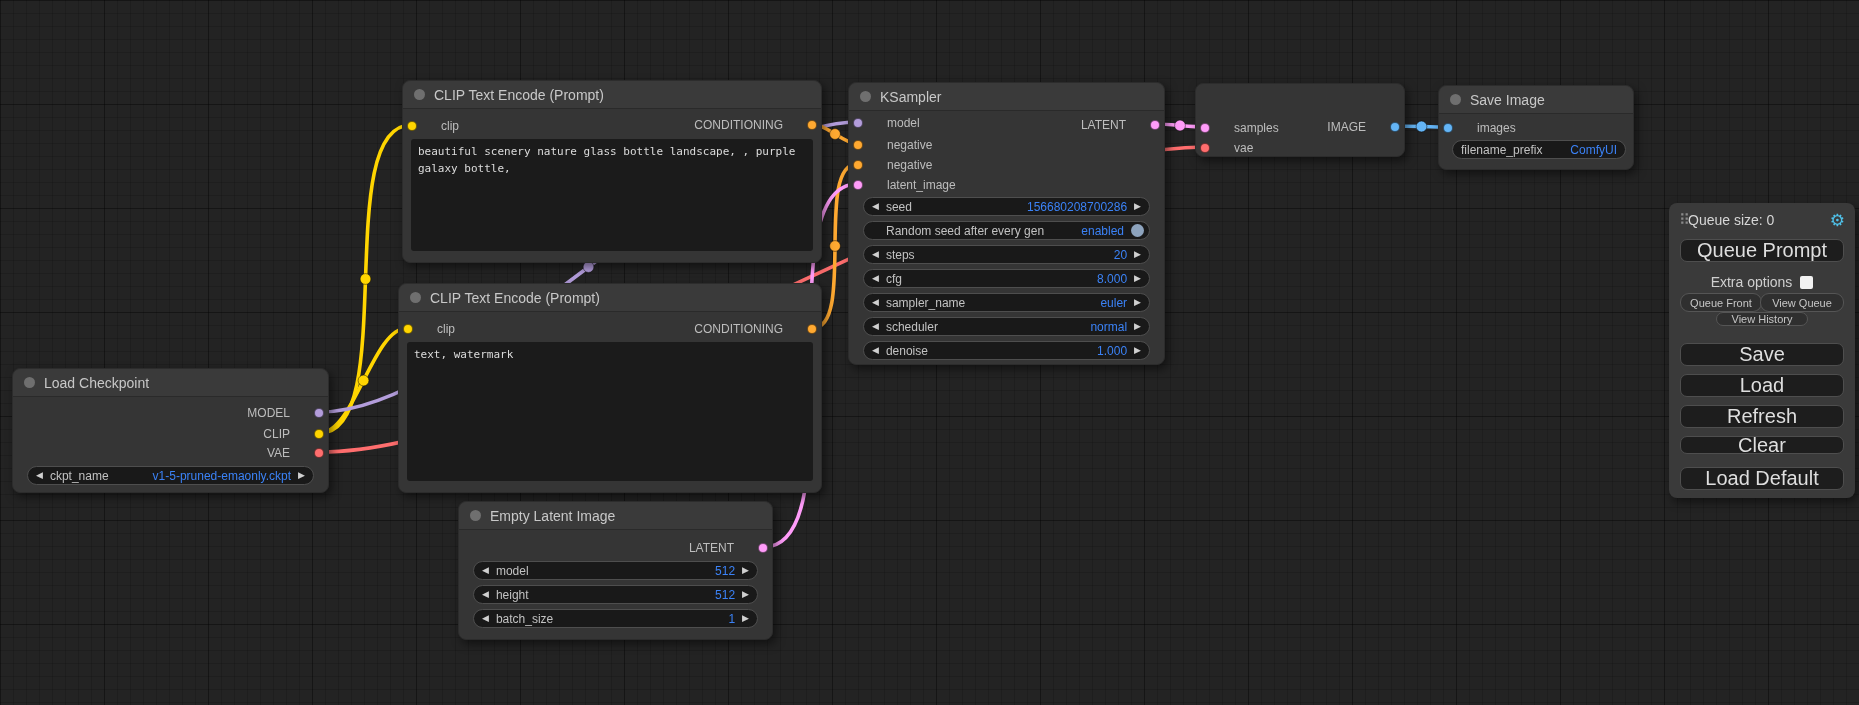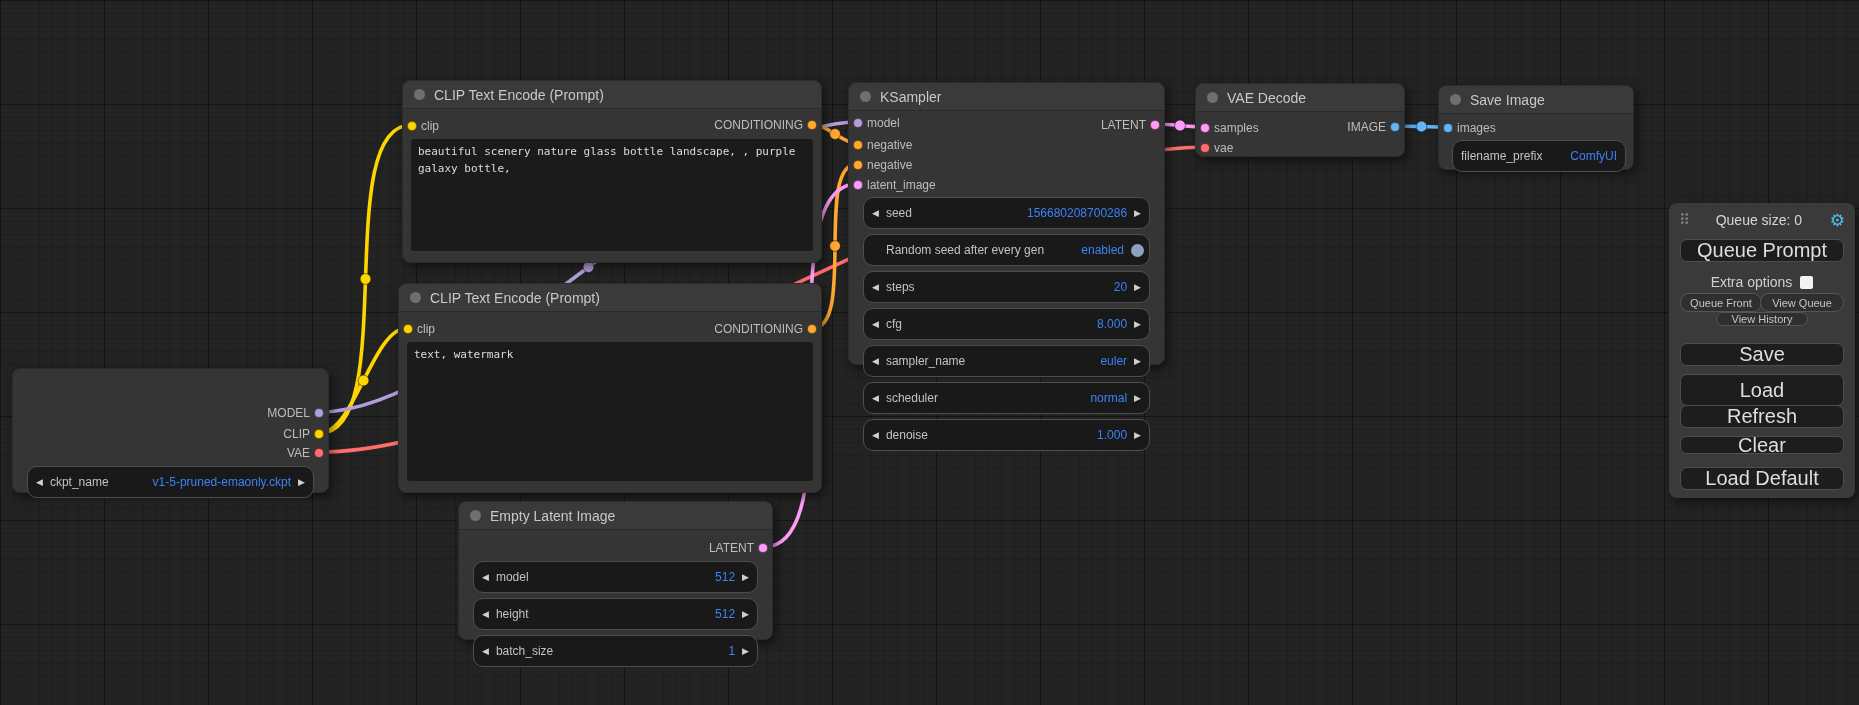--- a/index.html
+++ b/index.html
@@ -21,48 +21,48 @@
     background:#353535;border:1px solid #2c2c2c;border-radius:8px;
     box-shadow:3px 4px 10px rgba(0,0,0,.5);
     box-sizing:border-box;
   }
   .titlebar{
     height:27px;display:flex;align-items:center;gap:9px;padding:0 11px;
     background:#3a3a3a;border-bottom:1px solid #2a2a2a;border-radius:8px 8px 0 0;
     color:#c8c8c8;font-size:14px;white-space:nowrap;
   }
   .tdot{width:11px;height:11px;border-radius:50%;background:#6f6f6f;flex:0 0 auto;}
-  .pin,.pout{position:absolute;height:14px;display:flex;align-items:center;gap:4px;font-size:12px;color:#bdbdbd;white-space:nowrap;}
+  .pin,.pout{position:absolute;height:14px;display:flex;align-items:center;gap:24px;font-size:12px;color:#bdbdbd;white-space:nowrap;}
   .pin{left:4px;}
   .pout{right:4px;flex-direction:row-reverse;}
   .dot{width:10px;height:10px;border-radius:50%;background:#888;border:1px solid rgba(0,0,0,.55);box-sizing:border-box;flex:0 0 auto;}
   .widgets{position:absolute;display:flex;flex-direction:column;gap:5px;}
   .widget{
-    height:32px;border-radius:10px;background:#191919;border:1px solid #4e4e4e;
+    height:19px;border-radius:10px;background:#191919;border:1px solid #4e4e4e;
     display:flex;align-items:center;gap:7px;padding:0 8px;
     font-size:12px;color:#c2c2c2;box-sizing:border-box;white-space:nowrap;
   }
   .widget .sp{flex:1;}
   .widget .wval{color:#3b82f6;}
   .widget .arr{font-size:9px;color:#d0d0d0;line-height:1;}
   .widget.toggle .wlabel{padding-left:14px;}
   .widget .tog{width:13px;height:13px;border-radius:50%;background:#8da3bd;margin-right:-3px;flex:0 0 auto;}
   .prompt{
     position:absolute;background:#1b1b1b;border-radius:3px;
     font-family:"DejaVu Sans Mono",monospace;font-size:11px;line-height:1.55;
     color:#dcdcdc;padding:4px 7px;box-sizing:border-box;white-space:pre-wrap;word-break:break-word;
   }
   
   #queue-panel{
     position:absolute;z-index:3;background:#3a3a3a;border-radius:8px;
     box-shadow:3px 4px 10px rgba(0,0,0,.5);box-sizing:border-box;
   }
   .qhead{position:absolute;top:7px;left:0;right:0;height:20px;display:flex;align-items:center;padding:0 10px;}
   .qhandle{color:#8a8a8a;font-size:15px;letter-spacing:-2px;}
-  .qtitle{flex:1;text-align:center;color:#d6d6d6;font-size:14px;}
+  .qtitle{flex:1;color:#d6d6d6;font-size:14px;}
   .qgear{font-size:17px;line-height:1;}
   .qbtn{
     position:absolute;left:11px;right:11px;height:24px;
     background:#1d1d1d;border:1px solid #4e4e4e;border-radius:7px;
     color:#dedede;font-size:20px;display:flex;align-items:center;justify-content:center;
     box-sizing:border-box;cursor:pointer;
   }
   .qsmall{
     position:absolute;height:19px;background:#2f2f2f;border:1px solid #555;border-radius:9px;
     color:#c6c6c6;font-size:11px;display:flex;align-items:center;justify-content:center;
@@ -89,20 +89,24 @@
     <circle cx="835" cy="246" r="5.4" fill="#ffa931" stroke="rgba(0,0,0,.45)"></circle>
     <path d="M 764 547 C 857.6809745892942 547, 763.3190254107058 184, 857 184" stroke="#ff9cf9" stroke-width="3.6" fill="none" stroke-linecap="round"></path>
     <circle cx="810.5" cy="365.5" r="5.4" fill="#ff9cf9" stroke="rgba(0,0,0,.45)"></circle>
     <path d="M 1156 124 C 1168.023414656411 124, 1191.976585343589 127, 1204 127" stroke="#ff9cf9" stroke-width="3.6" fill="none" stroke-linecap="round"></path>
     <circle cx="1180" cy="125.5" r="5.4" fill="#ff9cf9" stroke="rgba(0,0,0,.45)"></circle>
     <path d="M 1396 126 C 1408.7524507448568 126, 1434.2475492551432 127, 1447 127" stroke="#64b5f6" stroke-width="3.6" fill="none" stroke-linecap="round"></path>
     <circle cx="1421.5" cy="126.5" r="5.4" fill="#64b5f6" stroke="rgba(0,0,0,.45)"></circle>
   </svg>
 
 <div class="node" style="left:12px;top:368px;width:317px;height:125px;">
+  <div class="titlebar">
+    <span class="tdot"></span>
+    <span>Load Checkpoint</span>
+  </div>
   <div class="pout" style="top:37px">
     <span class="dot" style="background: rgb(179, 157, 219);"></span>
     <span>MODEL</span>
   </div>
   <div class="pout" style="top:58px">
     <span class="dot" style="background: rgb(255, 213, 0);"></span>
     <span>CLIP</span>
   </div>
   <div class="pout" style="top:77px">
     <span class="dot" style="background: rgb(255, 110, 110);"></span>
@@ -256,24 +260,20 @@
         <span class="arr">◀</span>
         <span class="wlabel">batch_size</span>
         <span class="sp"></span>
         <span class="wval">1</span>
         <span class="arr">▶</span>
       </div>
     </div>
 </div>
 
 <div class="node" style="left:1195px;top:83px;width:210px;height:74px;">
-  <div class="titlebar">
-    <span class="tdot"></span>
-    <span>VAE Decode</span>
-  </div>
   <div class="pin" style="top:37px">
     <span class="dot" style="background: rgb(255, 156, 249);"></span>
     <span>samples</span>
   </div>
   <div class="pin" style="top:57px">
     <span class="dot" style="background: rgb(255, 110, 110);"></span>
     <span>vae</span>
   </div>
   <div class="pout" style="top:36px">
     <span class="dot" style="background: rgb(100, 181, 246);"></span>
@@ -307,17 +307,17 @@
   </div>
   <div class="qbtn" style="top:36px;height:23px;">Queue Prompt</div>
   <div class="qextra">
     <span>Extra options</span>
     <span class="cbx"></span>
   </div>
   <div class="qsmall" style="top:90px;left:11px;width:82px;">Queue Front</div>
   <div class="qsmall" style="top:90px;right:11px;width:84px;">View Queue</div>
   <div class="qsmall" style="top:109px;left:47px;width:92px;height:14px;">View History</div>
   <div class="qbtn" style="top:140px;height:23px;">Save</div>
-  <div class="qbtn" style="top:171px;height:32px;">Load</div>
+  <div class="qbtn" style="top:171px;height:23px;">Load</div>
   <div class="qbtn" style="top:202px;height:23px;">Refresh</div>
   <div class="qbtn" style="top:233px;height:18px;">Clear</div>
   <div class="qbtn" style="top:264px;height:23px;">Load Default</div>
 </div>
 
 </body></html>

